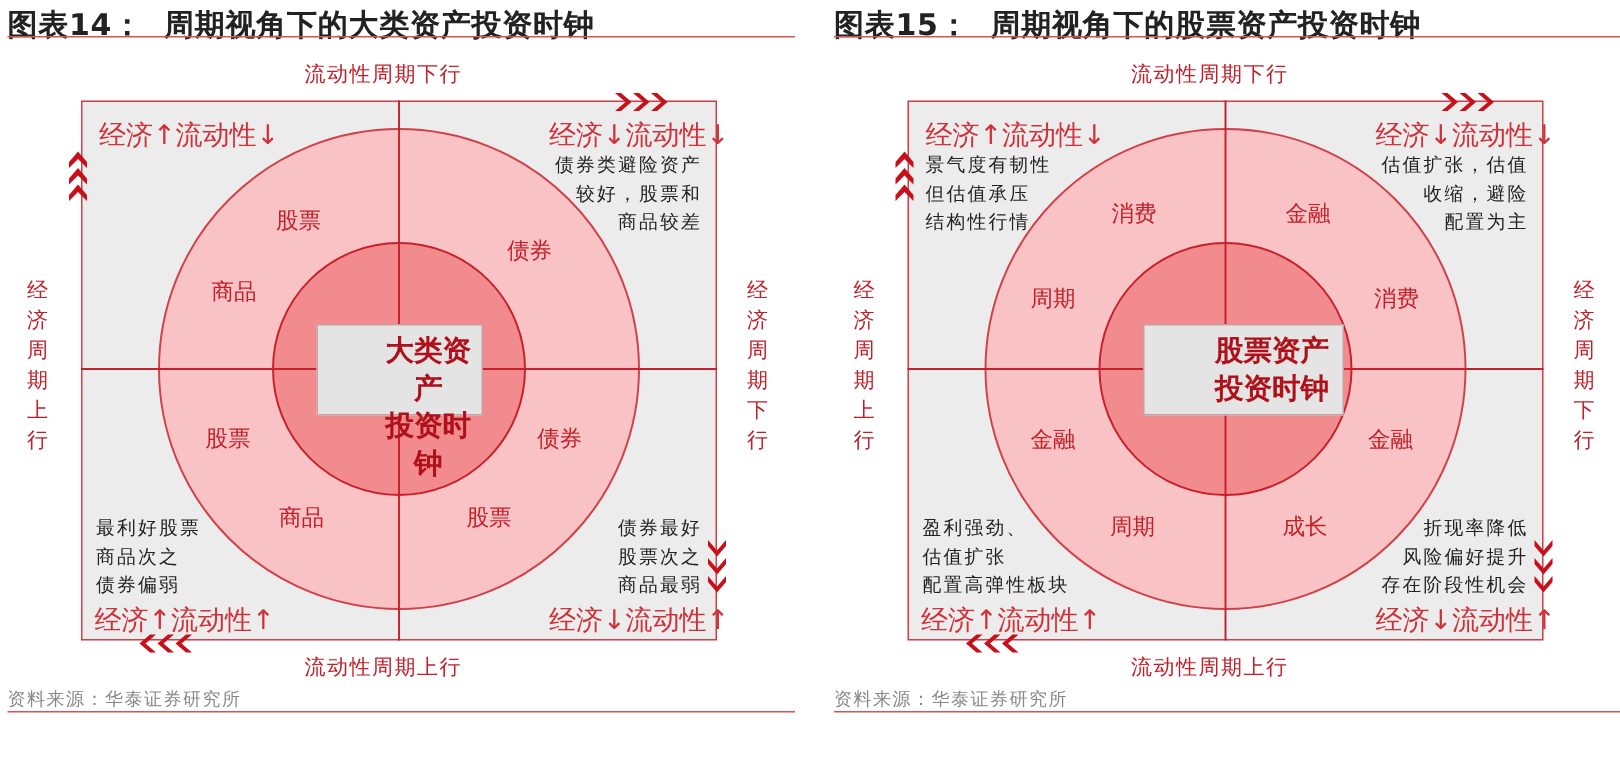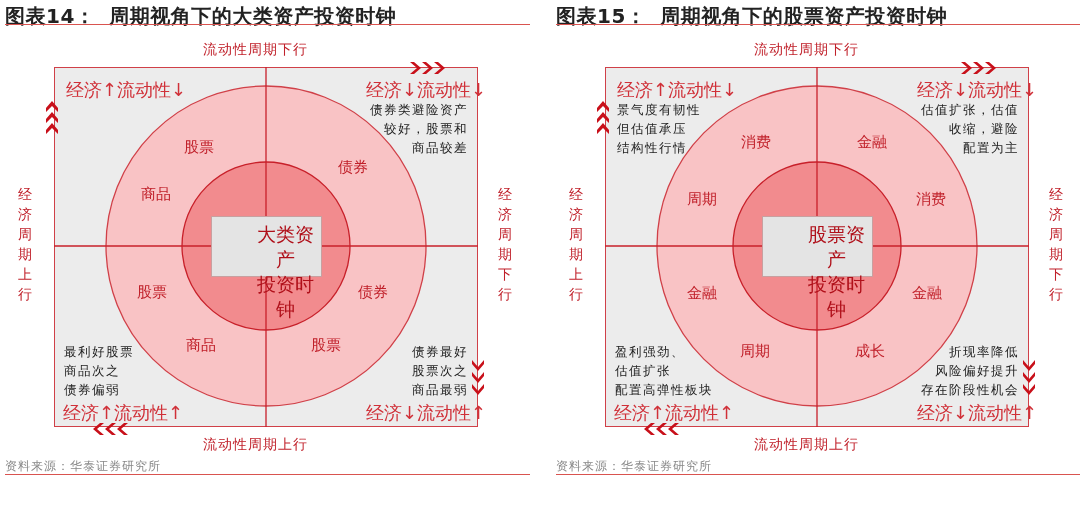--- a/index.html
+++ b/index.html
@@ -10,21 +10,21 @@
   .rule{position:absolute;height:1px;background:#d9534f;}
   .source{position:absolute;top:458px;font-size:12px;color:#888;letter-spacing:1px;white-space:nowrap;}
   .axis-top,.axis-bottom{position:absolute;font-size:14px;color:#c0202a;white-space:nowrap;letter-spacing:1px;}
   .axis-side{position:absolute;font-size:14px;color:#c0202a;width:16px;line-height:20px;text-align:center;}
   .box{position:absolute;top:67px;height:360px;background:#ececec;border:1.5px solid #d04048;box-sizing:border-box;}
   svg.clock{position:absolute;left:0;top:0;}
   .qlabel{position:absolute;font-size:18px;color:#d03038;white-space:nowrap;}
   .qtext{position:absolute;font-size:12.5px;color:#222;line-height:19px;white-space:nowrap;letter-spacing:1.5px;}
   .qtext.right{text-align:right;}
   .seg{position:absolute;font-size:15px;color:#c0202a;white-space:nowrap;}
-  .center-box{position:absolute;background:#e4e4e4;border:1px solid #c8a0a0;box-sizing:border-box;text-align:center;color:#b0101a;font-weight:normal;font-size:19px;line-height:25px;padding-top:5px;padding-left:38px;}
+  .center-box{position:absolute;background:#e4e4e4;border:1px solid #c8a0a0;box-sizing:border-box;text-align:center;color:#b0101a;font-weight:bold;font-size:19px;line-height:25px;padding-top:5px;padding-left:38px;}
   .chev{position:absolute;color:#c8101a;font-weight:bold;}
 </style>
 </head>
 <body>
 
 <div class="panel" style="left:0;">
   <div class="fig-title" style="left:5px;">
     <span class="num">图表14：</span><span>周期视角下的大类资产投资时钟</span>
   </div>
   <div class="rule" style="left:5px;top:24px;width:525px;"></div>
@@ -128,21 +128,21 @@
 
   <div class="box" style="left:54px;width:424px;"></div>
 
   <svg class="clock" width="540" height="505">
     <circle cx="266" cy="246" r="160" fill="#f9c3c5" stroke="#d04048" stroke-width="1.3"></circle>
     <circle cx="266" cy="246" r="84" fill="#f28b8e" stroke="#c8202a" stroke-width="1.3"></circle>
     <line x1="54" y1="246" x2="478" y2="246" stroke="#c8202a" stroke-width="1.3"></line>
     <line x1="266" y1="67" x2="266" y2="427" stroke="#c8202a" stroke-width="1.3"></line>
   </svg>
 
-  <div class="center-box" style="left:211px;top:216px;width:111px;height:61px;">
+  <div class="center-box" style="left:211px;top:216px;width:134px;height:61px;">
     <div>股票资产</div>
     <div>投资时钟</div>
   </div>
 
   <div class="axis-side" style="left:17px;top:184px;">
     <div>经</div>
       <div>济</div>
       <div>周</div>
       <div>期</div>
       <div>上</div>

